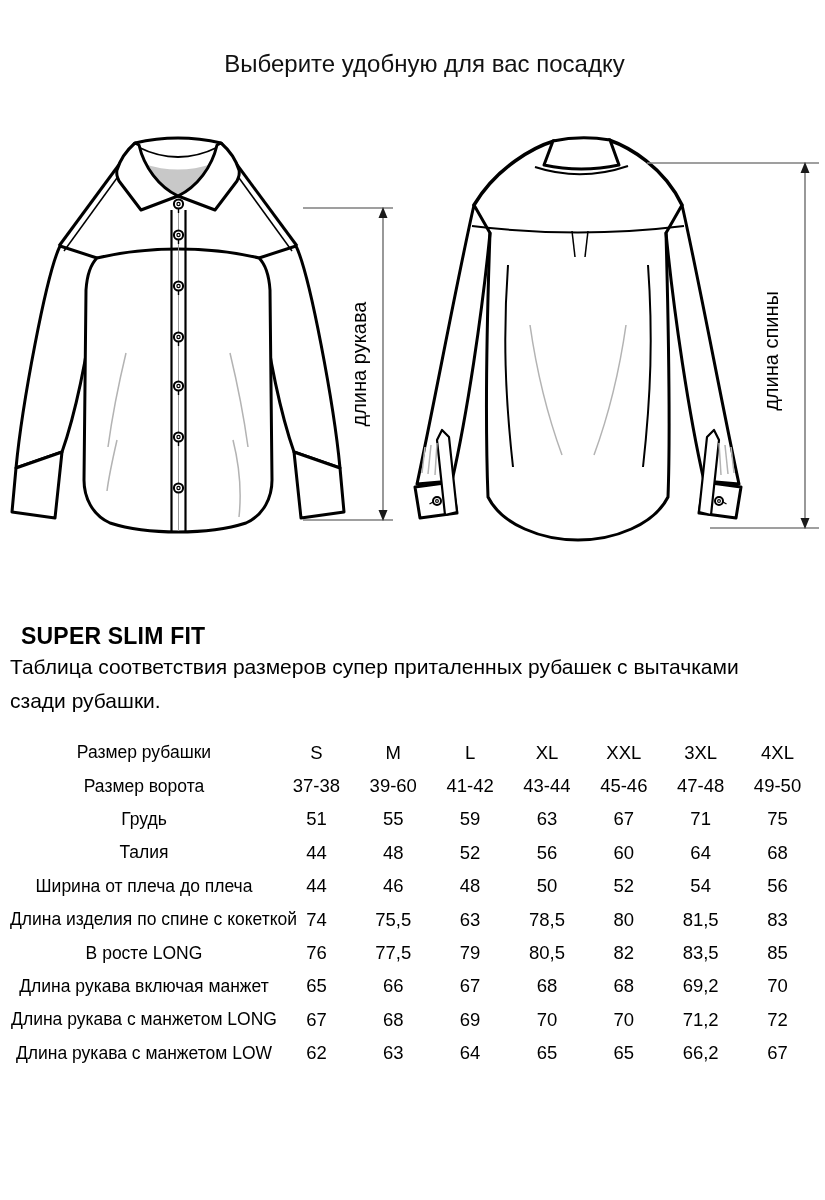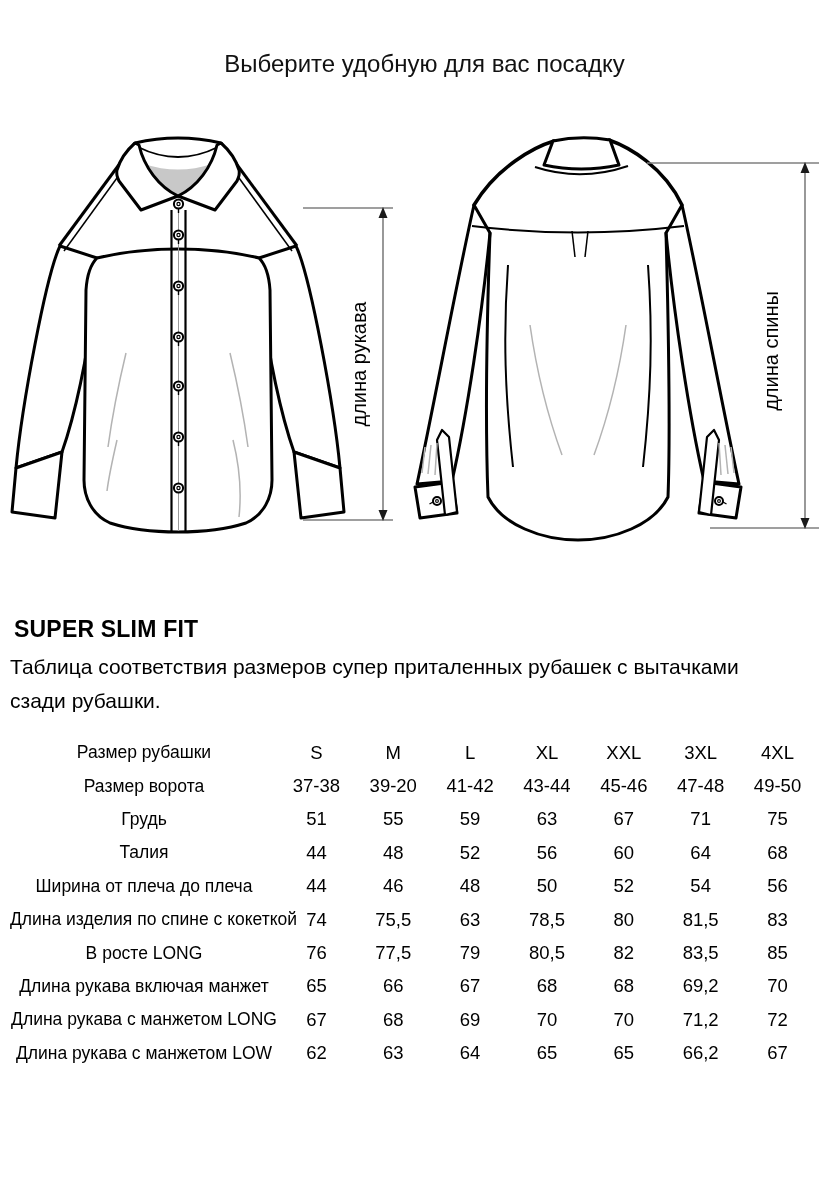--- a/index.html
+++ b/index.html
@@ -2,21 +2,21 @@
 <html><head>
 <meta charset="utf-8">
 <style>
   html,body{margin:0;padding:0;background:#fff;}
   .page{position:relative;width:825px;height:1200px;background:#ffffff;overflow:hidden;
         font-family:"Liberation Sans",sans-serif;color:#000;}
   .title{position:absolute;top:50px;left:12px;width:825px;margin:0;text-align:center;
          font-size:24px;font-weight:400;color:#111;}
   .figures{position:absolute;top:125px;left:0;width:825px;height:470px;display:flex;}
   svg.fig{display:block;}
-  .fit-heading{position:absolute;top:612px;left:10px;margin:4px;font-size:23px;font-weight:700;
+  .fit-heading{position:absolute;top:612px;left:10px;margin:11px;font-size:23px;font-weight:700;
                letter-spacing:0.2px;color:#000;}
   .fit-desc{position:absolute;top:650px;left:10px;width:782px;margin:0;font-size:21px;
             line-height:1.6;color:#000;}
   table.sizes{position:absolute;top:736px;left:10px;width:806px;border-collapse:collapse;
               table-layout:fixed;}
   table.sizes td{height:33.4px;padding:0;vertical-align:middle;text-align:center;
                  font-size:18.5px;white-space:nowrap;}
   table.sizes td.lbl{width:268px;text-align:center;font-size:17.5px;}
 </style>
 </head>
@@ -186,21 +186,21 @@
           <td>M</td>
           <td>L</td>
           <td>XL</td>
           <td>XXL</td>
           <td>3XL</td>
           <td>4XL</td>
         </tr>
         <tr>
           <td class="lbl">Размер ворота</td>
           <td>37-38</td>
-          <td>39-20</td>
+          <td>39-60</td>
           <td>41-42</td>
           <td>43-44</td>
           <td>45-46</td>
           <td>47-48</td>
           <td>49-50</td>
         </tr>
         <tr>
           <td class="lbl">Грудь</td>
           <td>51</td>
           <td>55</td>

